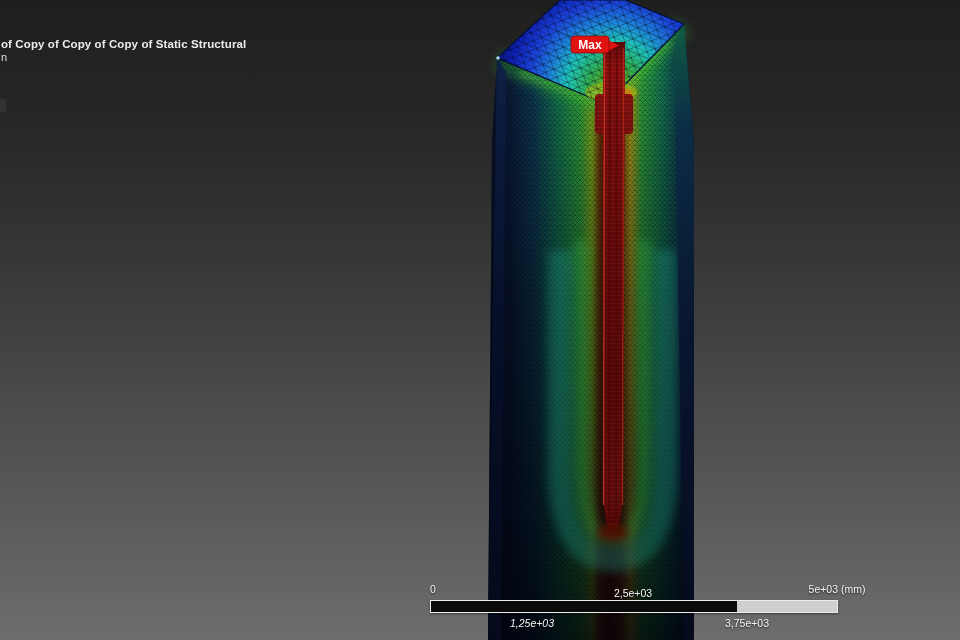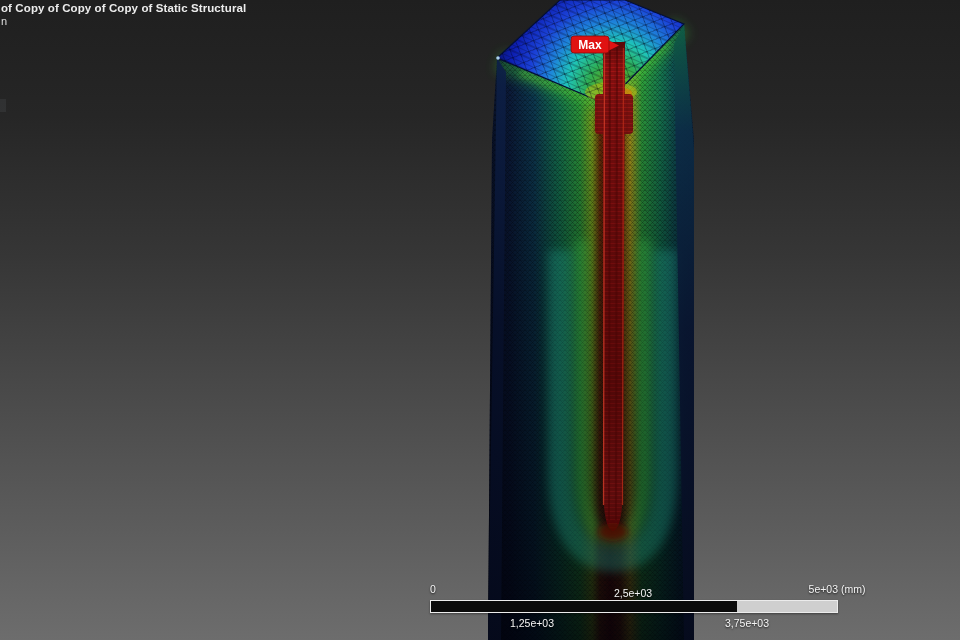--- a/index.html
+++ b/index.html
@@ -3,36 +3,36 @@
 <meta charset="utf-8">
 <style>
   html,body{margin:0;padding:0;background:#1e1e1e;}
   .stage{
     position:relative;width:960px;height:640px;overflow:hidden;
     background:linear-gradient(180deg,#1f1f1f 0%,#262626 18%,#363636 40%,#4a4a4a 62%,#5c5c5c 82%,#6d6d6d 100%);
     font-family:"Liberation Sans", sans-serif;
   }
   .model-svg{position:absolute;left:0;top:0;}
   .header{position:absolute;left:1px;top:2px;color:#ececec;line-height:13px;z-index:5;}
-  .header .l1{font-size:11.5px;font-weight:bold;letter-spacing:0.1px;white-space:nowrap;}
+  .header .l1{font-size:11.5px;font-weight:bold;letter-spacing:0.1px;white-space:nowrap;margin-top:36px;}
   .header .l2,.header .l3{font-size:11px;color:#dfdfdf;white-space:nowrap;}
   .smudge{position:absolute;left:0;top:99px;width:6px;height:13px;background:rgba(145,155,165,0.10);z-index:4;}
   .ruler{position:absolute;left:430px;top:583px;width:448px;height:50px;z-index:6;
          color:#f4f4f4;font-size:10.5px;text-shadow:0 1px 2px rgba(0,0,0,0.75);}
   .ruler .lab{position:absolute;white-space:nowrap;}
   .lab-min{left:0;top:0;}
   .lab-mid{left:203px;top:4px;transform:translateX(-50%);}
   .lab-max{left:407px;top:0;transform:translateX(-50%);}
   .ruler .bar{
     position:absolute;left:0;top:17px;width:406px;height:11px;
     border:1px solid #ececec;
     background:linear-gradient(90deg,#0b0b0b 0%,#0b0b0b 75.4%,#cfcfcf 75.4%,#cfcfcf 100%);
     box-shadow:0 1px 2px rgba(0,0,0,0.4);
   }
-  .lab-q1{left:102px;top:34px;transform:translateX(-50%);}
+  .lab-q1{left:102px;top:34px;transform:translateX(-50%);font-style:italic;}
   .lab-q3{left:317px;top:34px;transform:translateX(-50%);}
 </style>
 </head>
 <body>
 
 <div class="stage">
 
   <svg class="model-svg" width="960" height="640" viewBox="0 0 960 640">
     <defs>
       <linearGradient id="cutH" gradientUnits="userSpaceOnUse" x1="487" y1="0" x2="713" y2="0">

